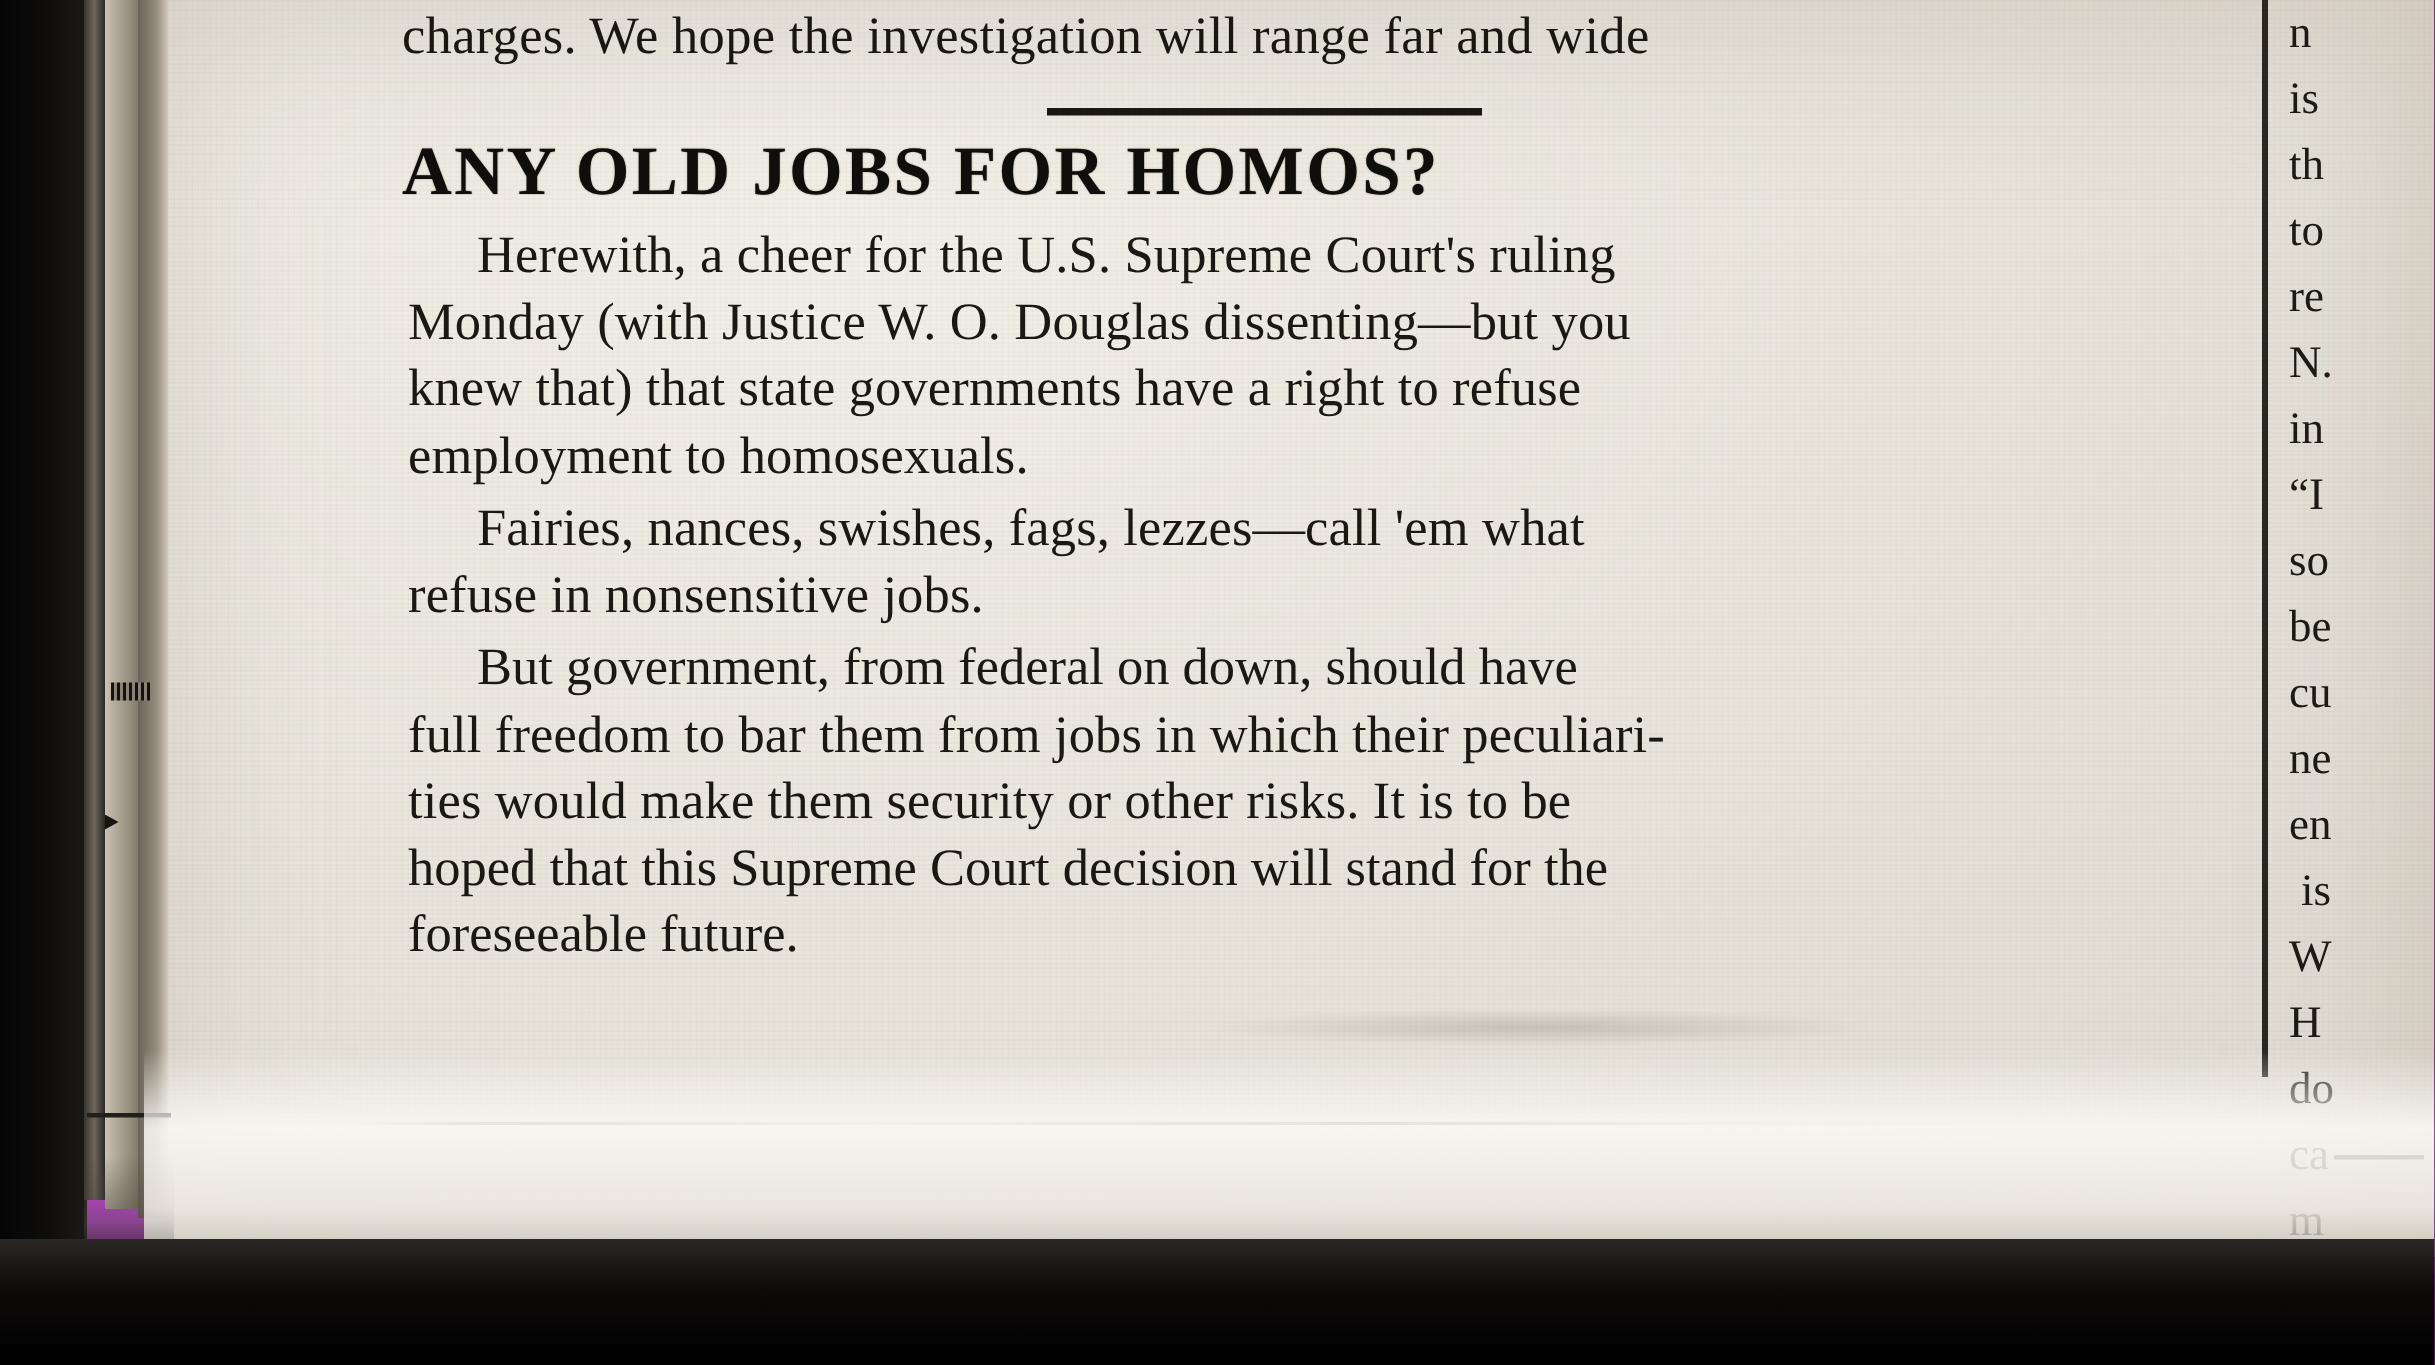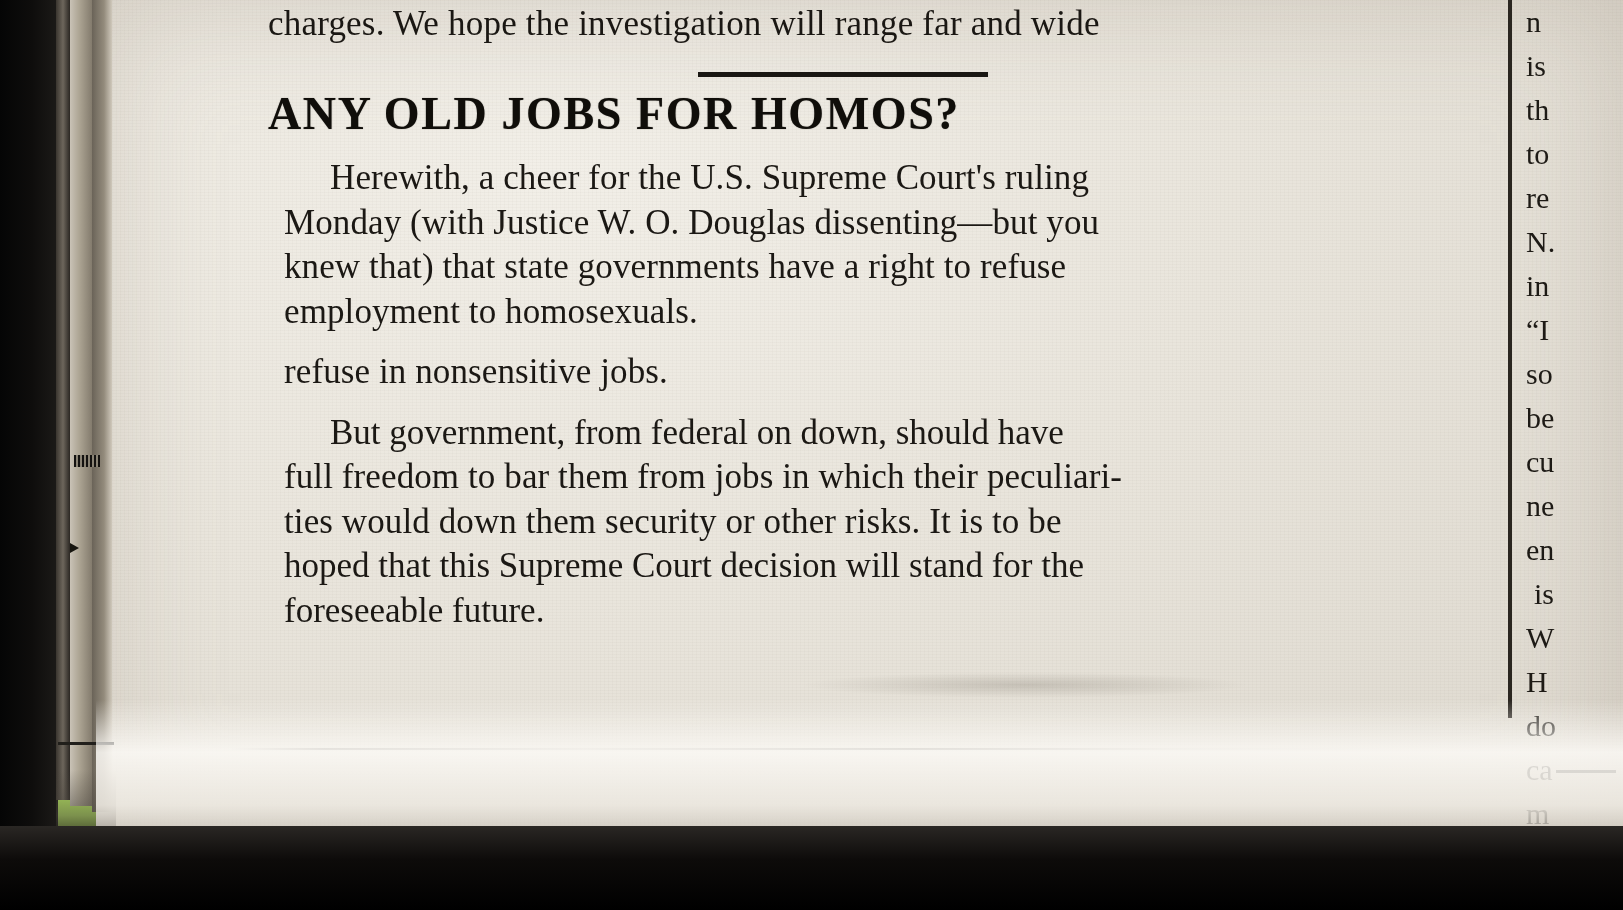--- a/index.html
+++ b/index.html
@@ -5,21 +5,21 @@
   html, body {
     margin: 0;
     padding: 0;
     background: #000000;
   }
   #page {
     position: relative;
     width: 1623px;
     height: 910px;
     overflow: hidden;
-    background: #bef264;
+    background: #d946ef;
     font-family: "Liberation Serif", serif;
   }
 
   
   .paper {
     position: absolute;
     left: 96px;
     top: 0;
     width: 1527px;
     height: 838px;
@@ -126,21 +126,21 @@
     font-size: 46px;
     letter-spacing: 1.6px;
     text-align: left;
     margin: 0 0 8px 0;
     color: #100e0a;
     text-shadow: 0 0 1px rgba(20,18,14,0.5);
   }
   .body-para {
     font-size: 35px;
     line-height: 44.5px;
-    margin: 16px;
+    margin: 4px;
     text-align: justify;
     text-justify: inter-word;
     color: #1b1814;
   }
   .body-para.p1 { letter-spacing: 0.1px; }
   .body-para.p2 { letter-spacing: 0.1px; }
   .body-para.p3 { letter-spacing: 0.0px; }
   .indent { display: inline-block; width: 46px; }
   .ln { display: block; white-space: nowrap; }
 
@@ -219,27 +219,28 @@
     <h1 class="headline">ANY OLD JOBS FOR HOMOS?</h1>
 
     <p class="body-para p1">
       <span class="ln"><span class="indent"></span><span>Herewith, a cheer for the U.S. Supreme Court's ruling</span></span>
       <span class="ln">Monday (with Justice W. O. Douglas dissenting—but you</span>
       <span class="ln">knew that) that state governments have a right to refuse</span>
       <span class="ln">employment to homosexuals.</span>
     </p>
 
     <p class="body-para p2">
+      <span class="ln"><span class="indent"></span><span>Fairies, nances, swishes, fags, lezzes—call 'em what</span></span>
       <span class="ln">refuse in nonsensitive jobs.</span>
     </p>
 
     <p class="body-para p3">
       <span class="ln"><span class="indent"></span><span>But government, from federal on down, should have</span></span>
       <span class="ln inkheavy">full freedom to bar them from jobs in which their peculiari-</span>
-      <span class="ln inkheavy">ties would down them security or other risks. It is to be</span>
+      <span class="ln inkheavy">ties would make them security or other risks. It is to be</span>
       <span class="ln">hoped that this Supreme Court decision will stand for the</span>
       <span class="ln">foreseeable future.</span>
     </p>
 
   </div>
 
   <div class="colrule"></div>
 
   <div class="rightcol">
     <span class="frag">n</span>

